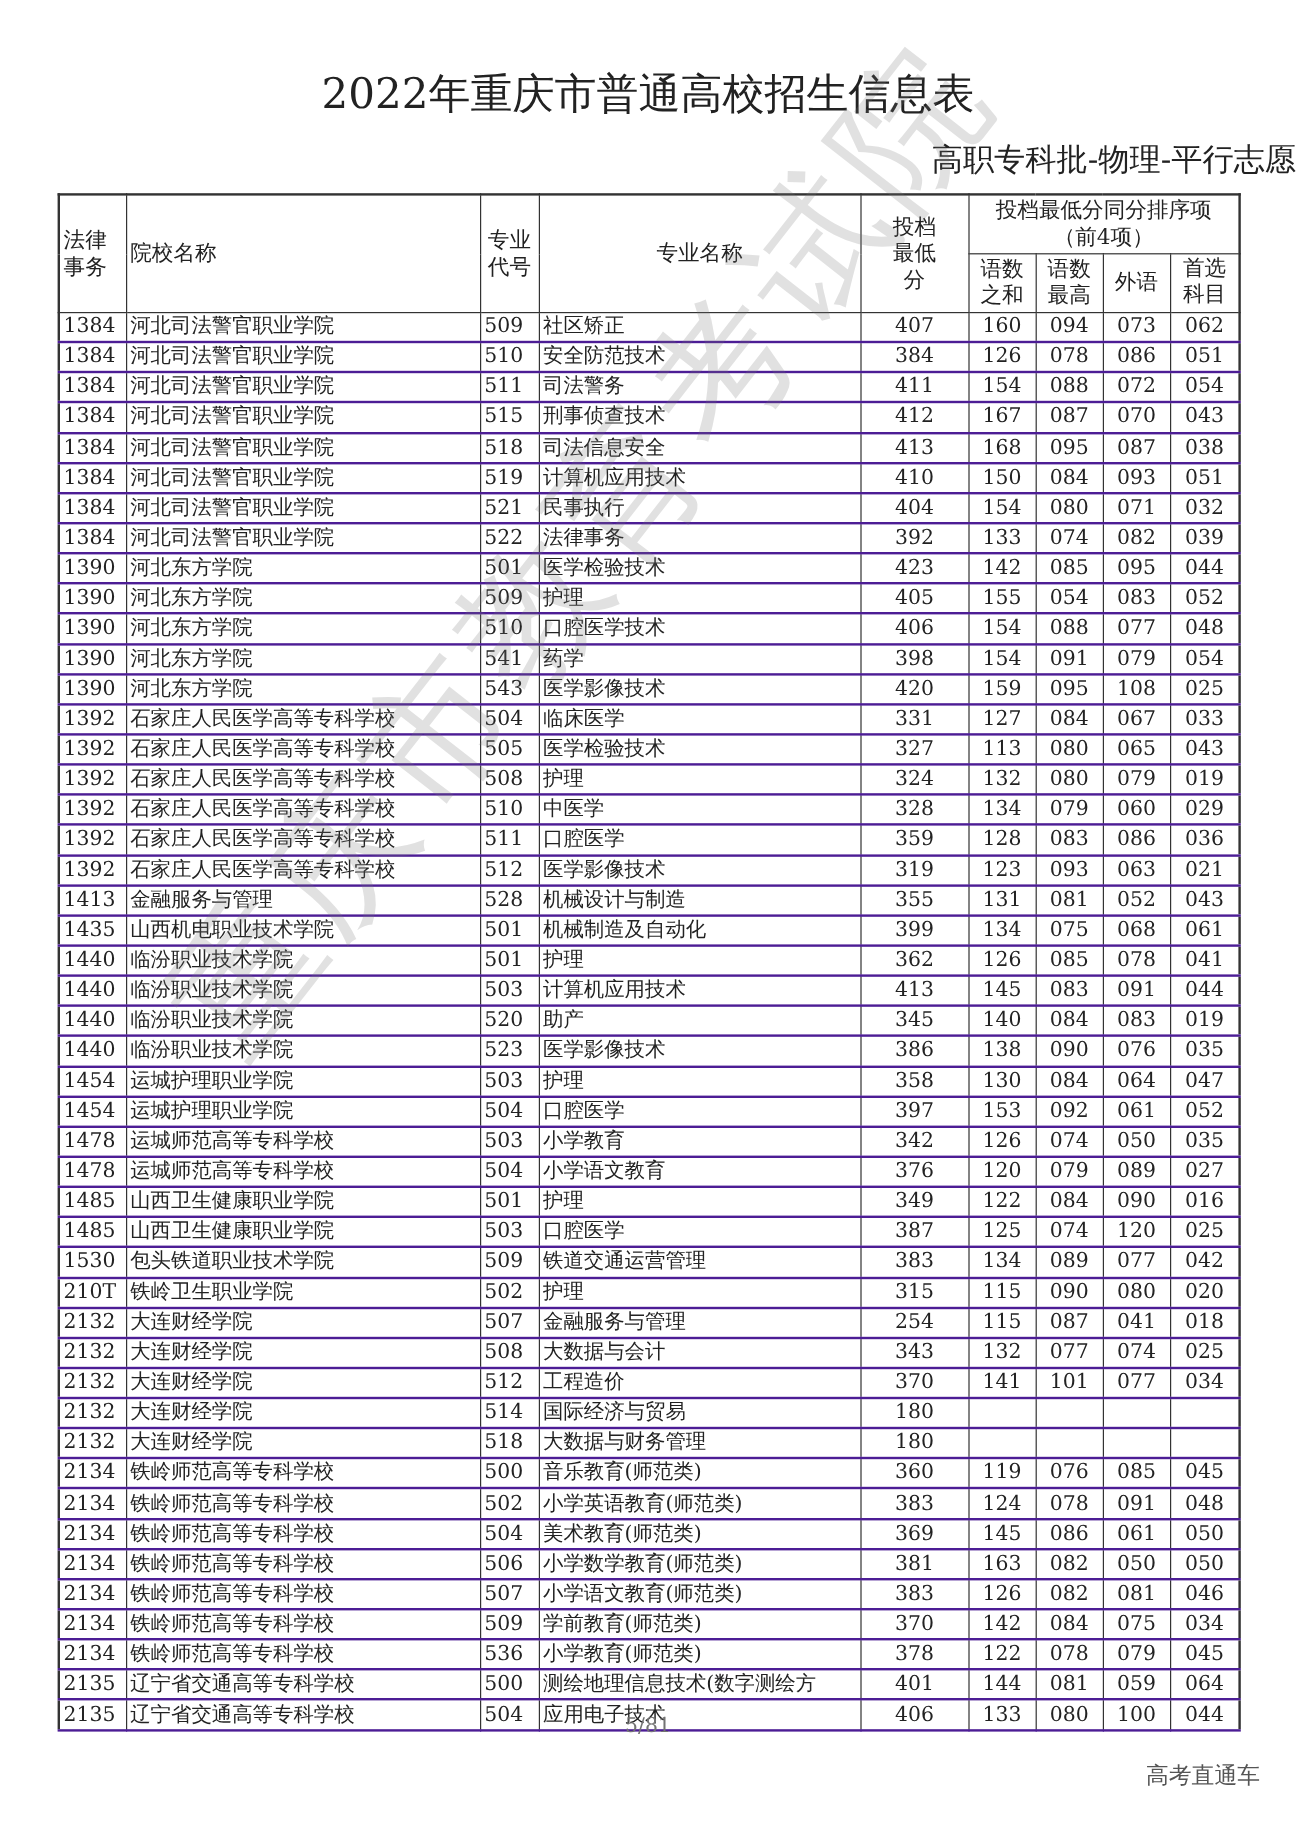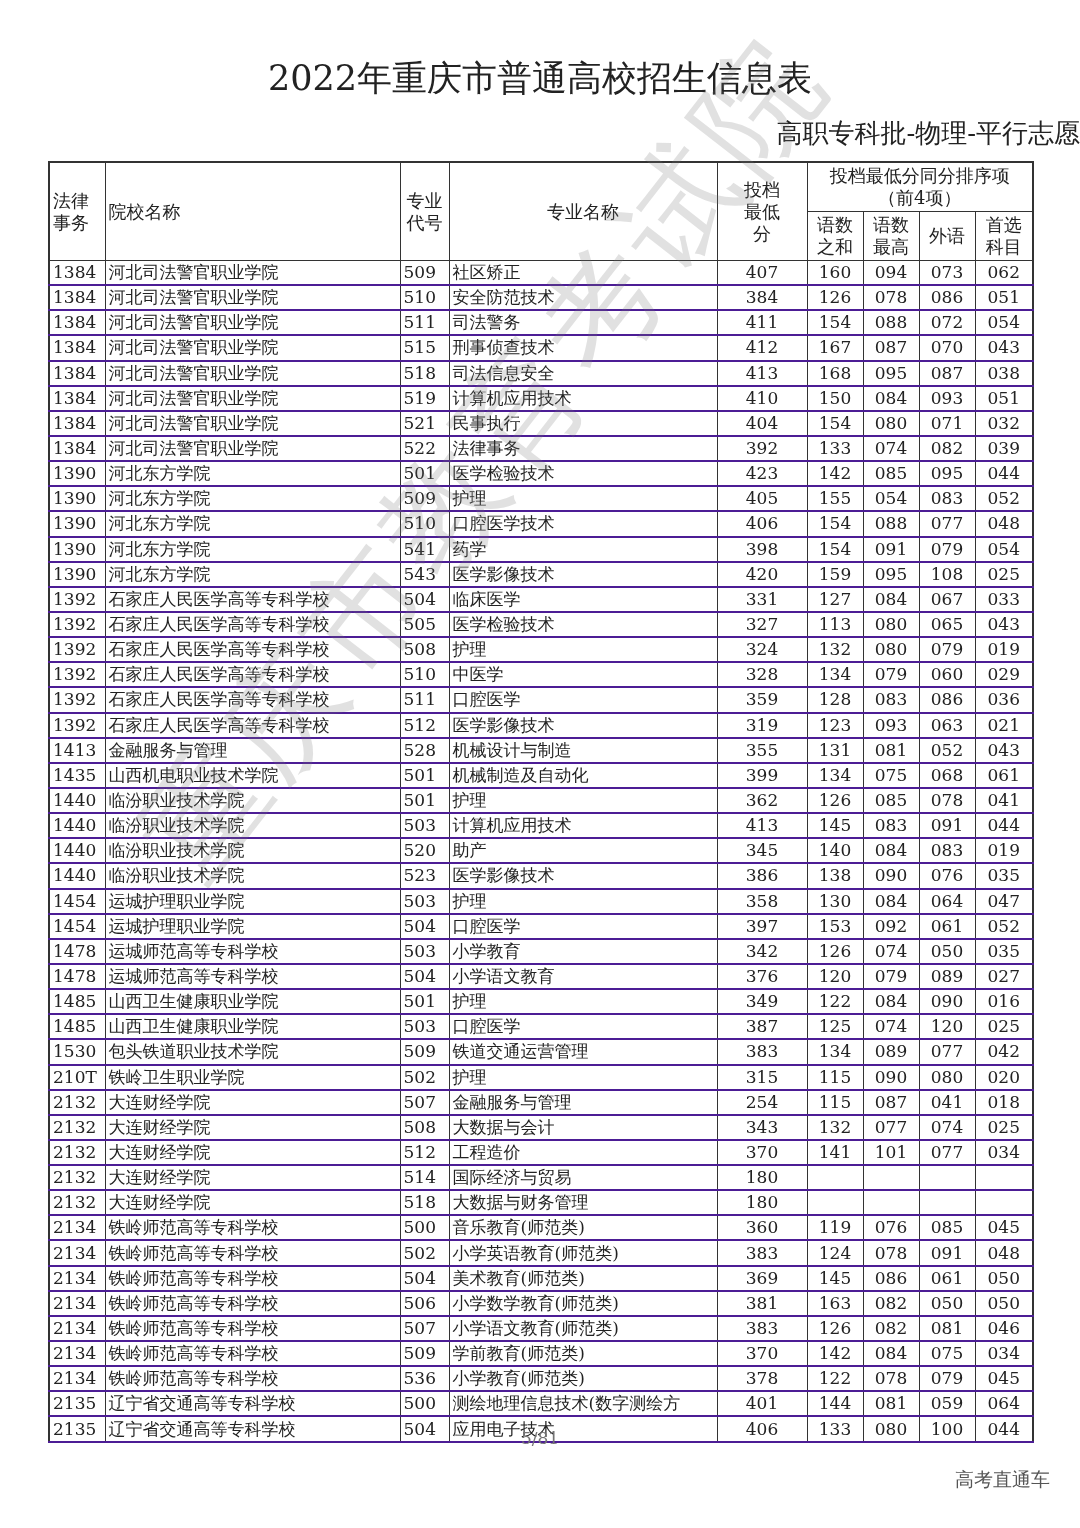--- a/index.html
+++ b/index.html
@@ -54,21 +54,21 @@
       <th rowspan="2" class="th-left">院校名称</th>
       <th rowspan="2" class="c" style="white-space:normal;">专业代号</th>
       <th rowspan="2" class="c">专业名称</th>
       <th rowspan="2" class="c" style="white-space:normal;padding:0 22px;">投档最低分</th>
       <th colspan="4" class="c" style="white-space:normal;padding:0 8px;">投档最低分同分排序项（前4项）</th>
     </tr>
     <tr class="hdr2">
       <th class="c" style="white-space:normal;padding:0 9px;">语数之和</th>
       <th class="c" style="white-space:normal;padding:0 9px;">语数最高</th>
       <th class="c">外语</th>
-      <th class="c" style="white-space:normal;padding:0 9px;">首选科目</th>
+      <th class="c" style="white-space:normal;padding:0 9px;font-family:Liberation Mono, monospace;">首选科目</th>
     </tr>
   </thead>
   <tbody id="table-body">
       <tr>
         <td class="l">1384</td>
         <td class="l">河北司法警官职业学院</td>
         <td class="l">509</td>
         <td class="l">社区矫正</td>
         <td class="c">407</td>
         <td class="c">160</td>

